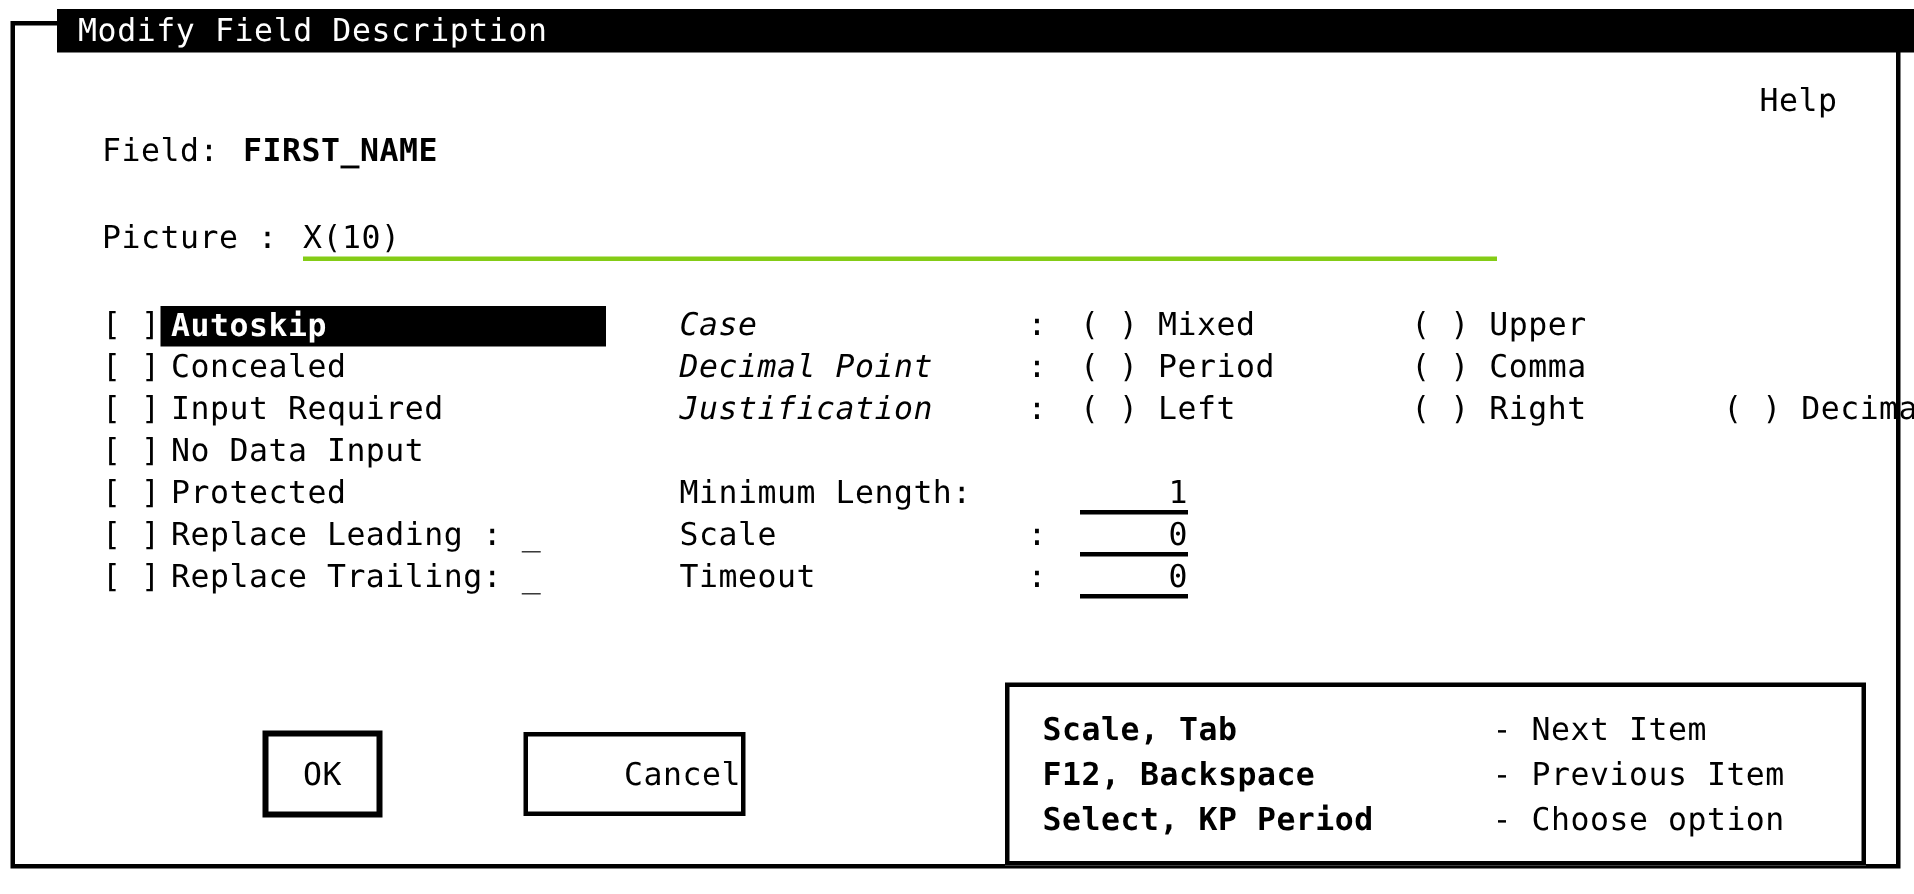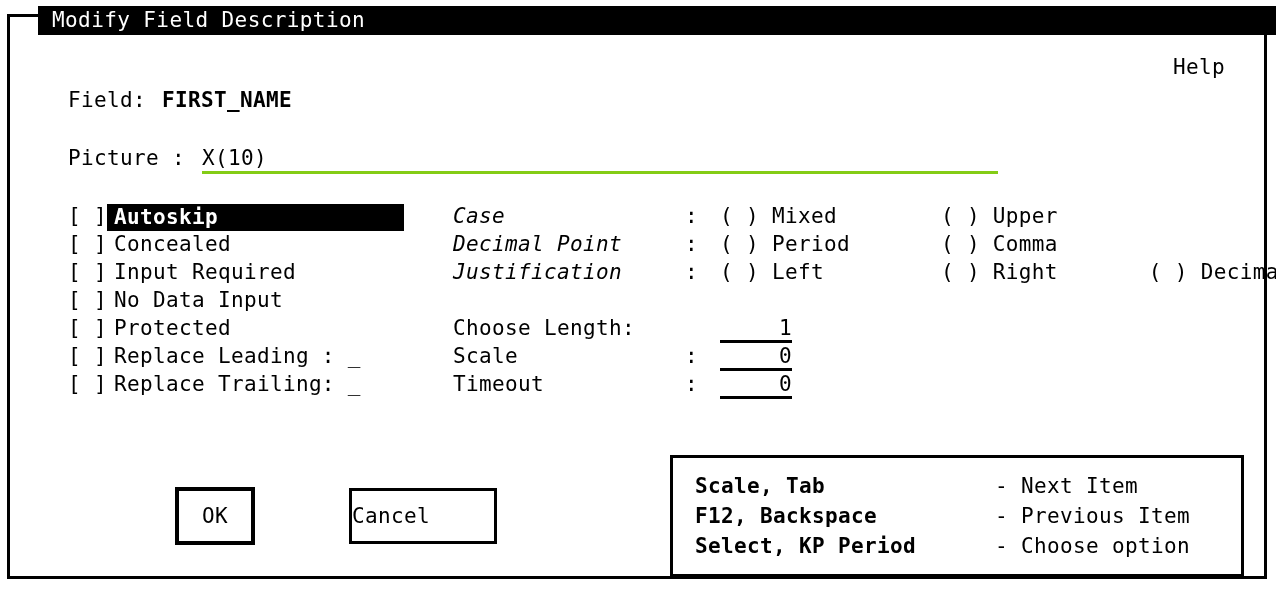--- a/index.html
+++ b/index.html
@@ -176,21 +176,21 @@
     position: absolute;
     left: 339px;
     top: 471px;
     width: 148px;
     height: 56px;
     border: 3px solid #000000;
     box-sizing: border-box;
     background: #ffffff;
     display: flex;
     align-items: center;
-    justify-content: flex-start;
+    justify-content: flex-end;
     font-size: 21px;
     letter-spacing: 0.35px;
   }
 
   
   #keyhelp-box {
     position: absolute;
     left: 660px;
     top: 438px;
     width: 574px;
@@ -236,21 +236,21 @@
       <div class="cb-row"><span class="cb-box">[ ]</span><span class="cb-label">Replace Trailing:</span><span class="cb-suffix"> _</span></div>
     </div>
 
   <div id="option-column">
       <div class="opt-row"><span class="opt-name">Case</span><span class="opt-colon">:</span><span class="radio">( )</span><span class="radio-label"> Mixed        </span><span class="radio">( )</span><span class="radio-label"> Upper</span></div>
       <div class="opt-row"><span class="opt-name">Decimal Point</span><span class="opt-colon">:</span><span class="radio">( )</span><span class="radio-label"> Period       </span><span class="radio">( )</span><span class="radio-label"> Comma</span></div>
       <div class="opt-row"><span class="opt-name">Justification</span><span class="opt-colon">:</span><span class="radio">( )</span><span class="radio-label"> Left         </span><span class="radio">( )</span><span class="radio-label"> Right       </span><span class="radio">( )</span><span class="radio-label"> Decimal</span></div>
     </div>
 
   <div id="value-column">
-      <div class="val-row"><span class="val-name">Choose Length:</span><span class="val-colon"></span><span class="val-field">1</span></div>
+      <div class="val-row"><span class="val-name">Minimum Length:</span><span class="val-colon"></span><span class="val-field">1</span></div>
       <div class="val-row"><span class="val-name">Scale</span><span class="val-colon">:</span><span class="val-field">0</span></div>
       <div class="val-row"><span class="val-name">Timeout</span><span class="val-colon">:</span><span class="val-field">0</span></div>
     </div>
 
   <div id="ok-button">
     <span>OK</span>
   </div>
 
   <div id="cancel-button">
     <span>Cancel</span>

